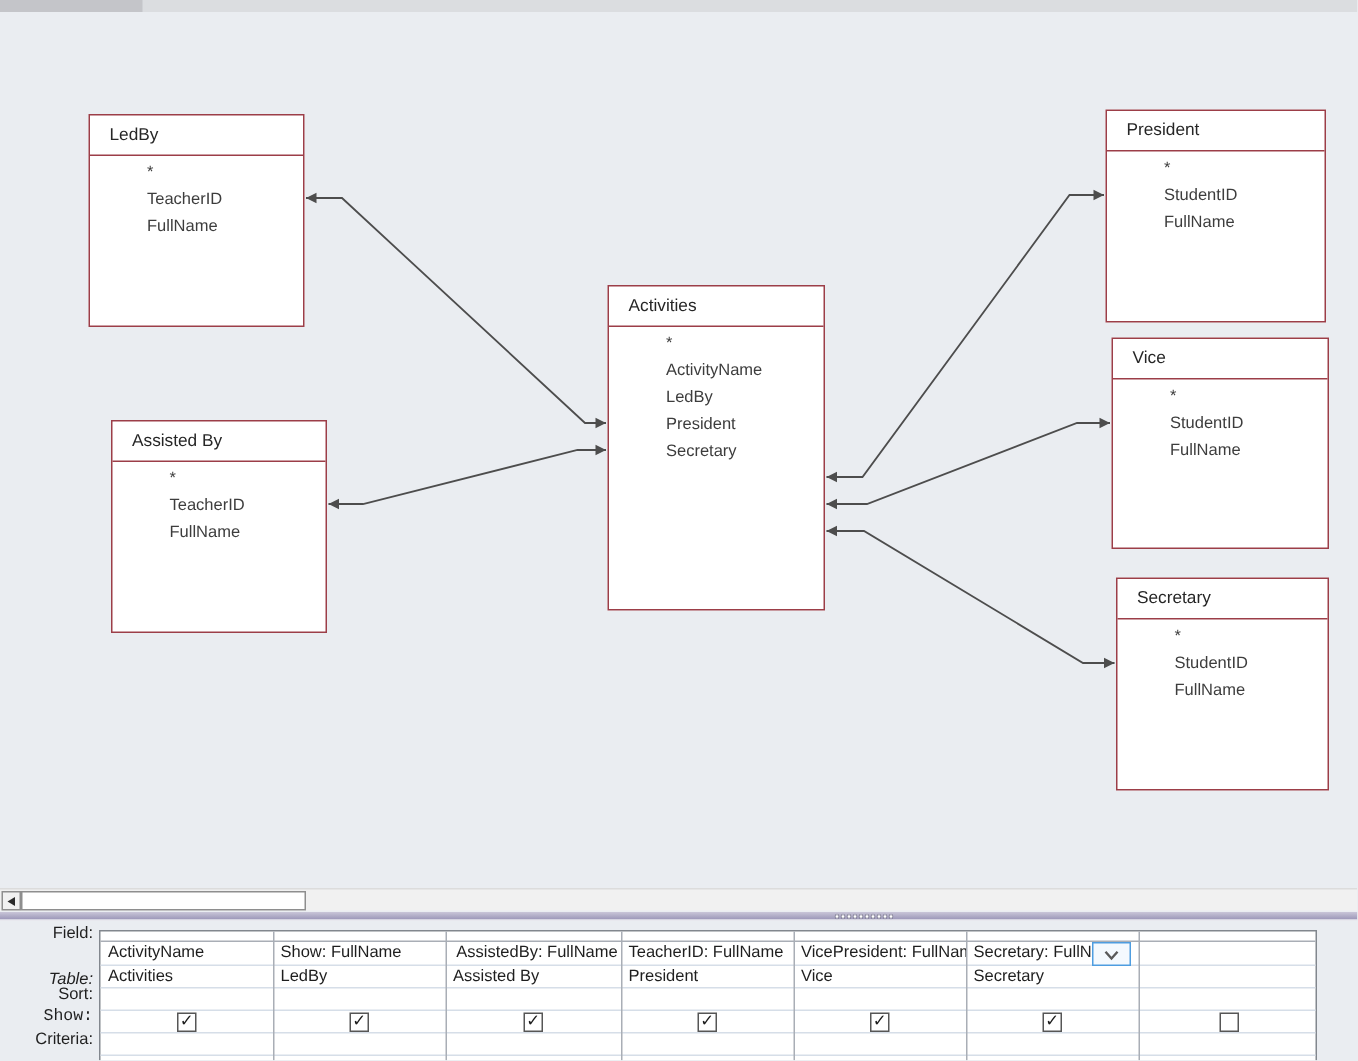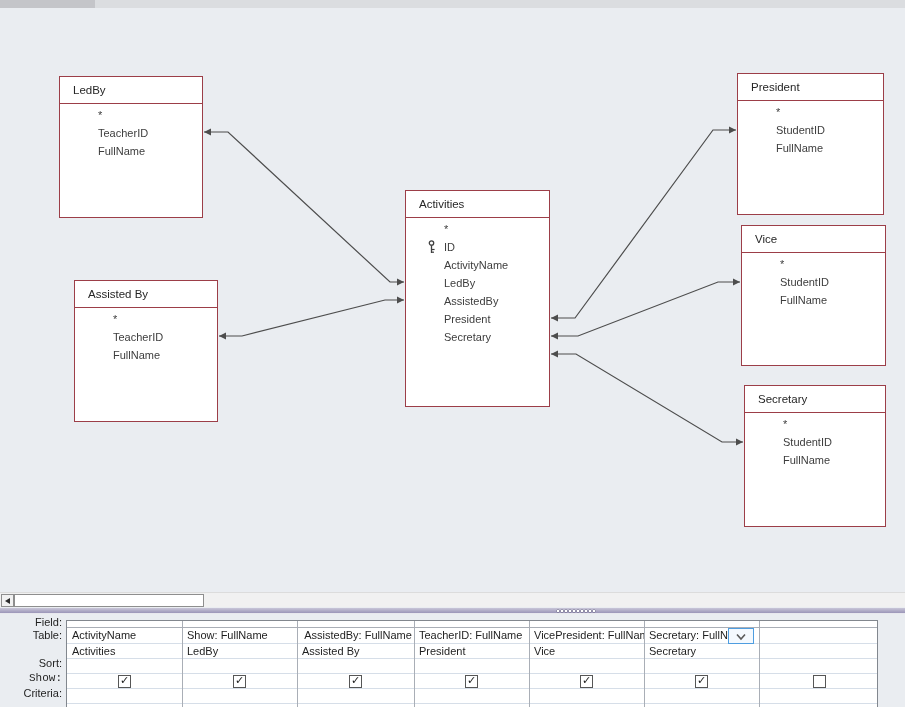--- a/index.html
+++ b/index.html
@@ -93,29 +93,22 @@
           <div class="fl">
             <div class="fld"><span>*</span></div>
             <div class="fld"><span>TeacherID</span></div>
             <div class="fld"><span>FullName</span></div>
           </div>
         </div>
         <div class="tbl" style="left: 405px; top: 190px; width: 145px; height: 217px;">
           <div class="hd">Activities</div>
           <div class="fl">
             <div class="fld"><span>*</span></div>
-            <div class="fld"><span class="keyicon"><svg viewBox="0 0 9 14" width="9" height="14">
-                  <circle cx="4.5" cy="3" r="2.2" fill="none" stroke="#3f3f3f" stroke-width="1.3"></circle>
-                  <line x1="4.5" y1="5.2" x2="4.5" y2="13" stroke="#3f3f3f" stroke-width="1.3"></line>
-                  <line x1="4.5" y1="9.5" x2="7.6" y2="9.5" stroke="#3f3f3f" stroke-width="1.2"></line>
-                  <line x1="4.5" y1="12.2" x2="7" y2="12.2" stroke="#3f3f3f" stroke-width="1.2"></line>
-                </svg></span><span>ID</span></div>
             <div class="fld"><span>ActivityName</span></div>
             <div class="fld"><span>LedBy</span></div>
-            <div class="fld"><span>AssistedBy</span></div>
             <div class="fld"><span>President</span></div>
             <div class="fld"><span>Secretary</span></div>
           </div>
         </div>
         <div class="tbl" style="left: 737px; top: 73px; width: 147px; height: 142px;">
           <div class="hd">President</div>
           <div class="fl">
             <div class="fld"><span>*</span></div>
             <div class="fld"><span>StudentID</span></div>
             <div class="fld"><span>FullName</span></div>
@@ -147,21 +140,21 @@
     <div class="hs-thumb"></div>
   </div>
 
   <div class="splitter">
     <div class="grip"></div>
   </div>
 
   <div class="gridarea">
     <div id="rowlabels">
         <div class="rlabel" style="top: 1px;">Field:</div>
-        <div class="rlabel" style="top: 14px;">Table:</div>
+        <div class="rlabel" style="top: 32px; font-style: italic;">Table:</div>
         <div class="rlabel" style="top: 42px;">Sort:</div>
         <div class="rlabel" style="top: 57px; font-family: Liberation Mono, monospace;">Show:</div>
         <div class="rlabel" style="top: 72px;">Criteria:</div>
       </div>
     <div class="gridbox" id="gridbox">
         <div class="selline" style="top: 6px;"></div>
         <div class="hline" style="top: 22px;"></div>
         <div class="hline" style="top: 37px;"></div>
         <div class="hline" style="top: 52px;"></div>
         <div class="hline" style="top: 67px;"></div>

